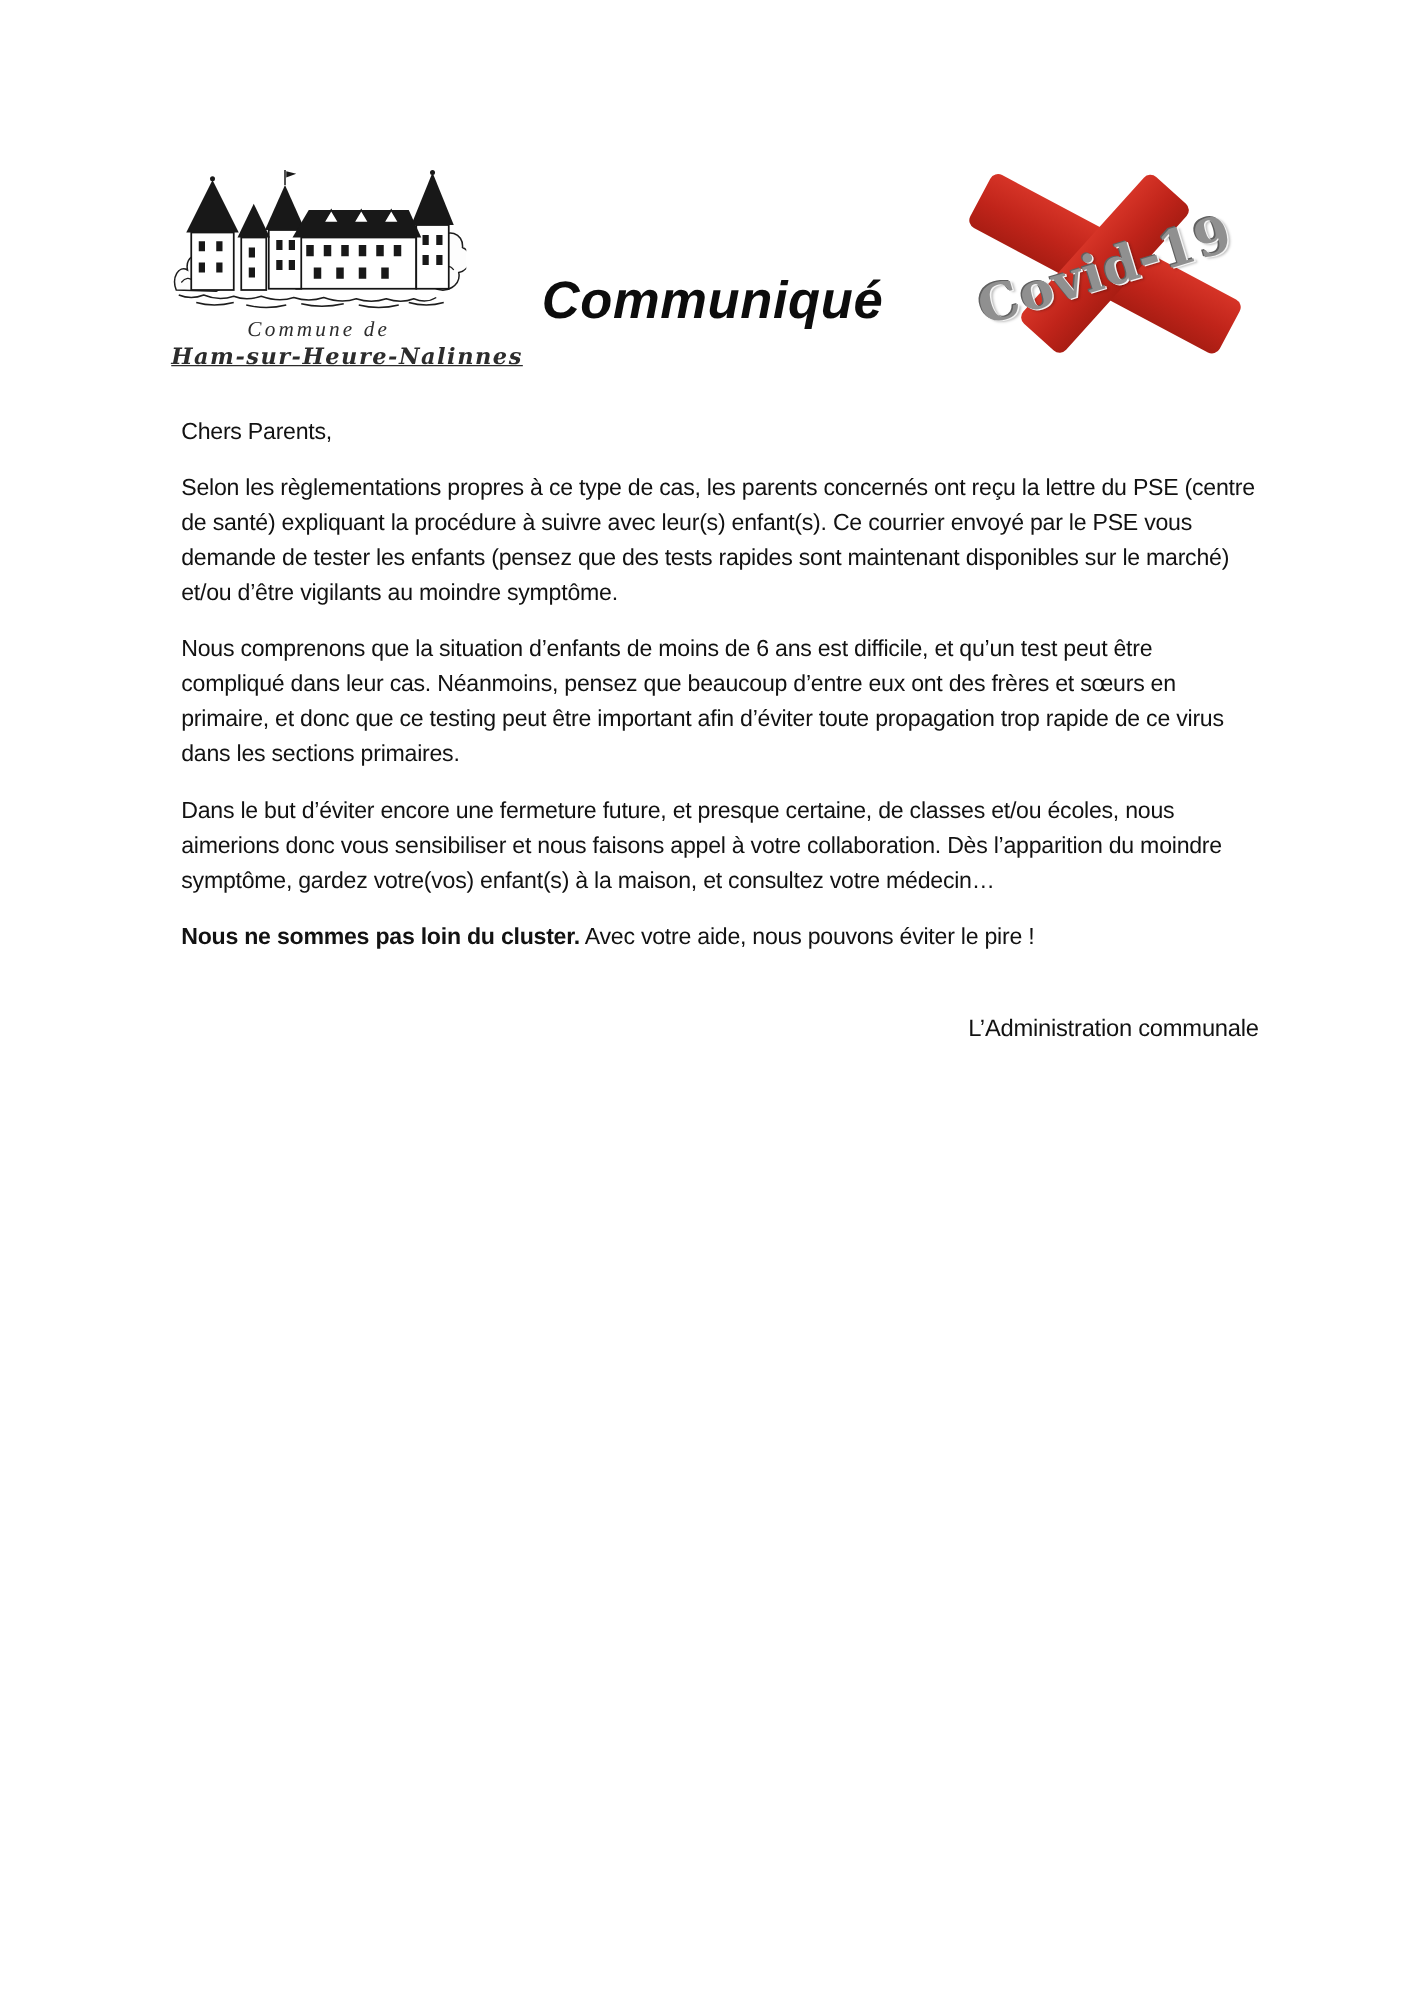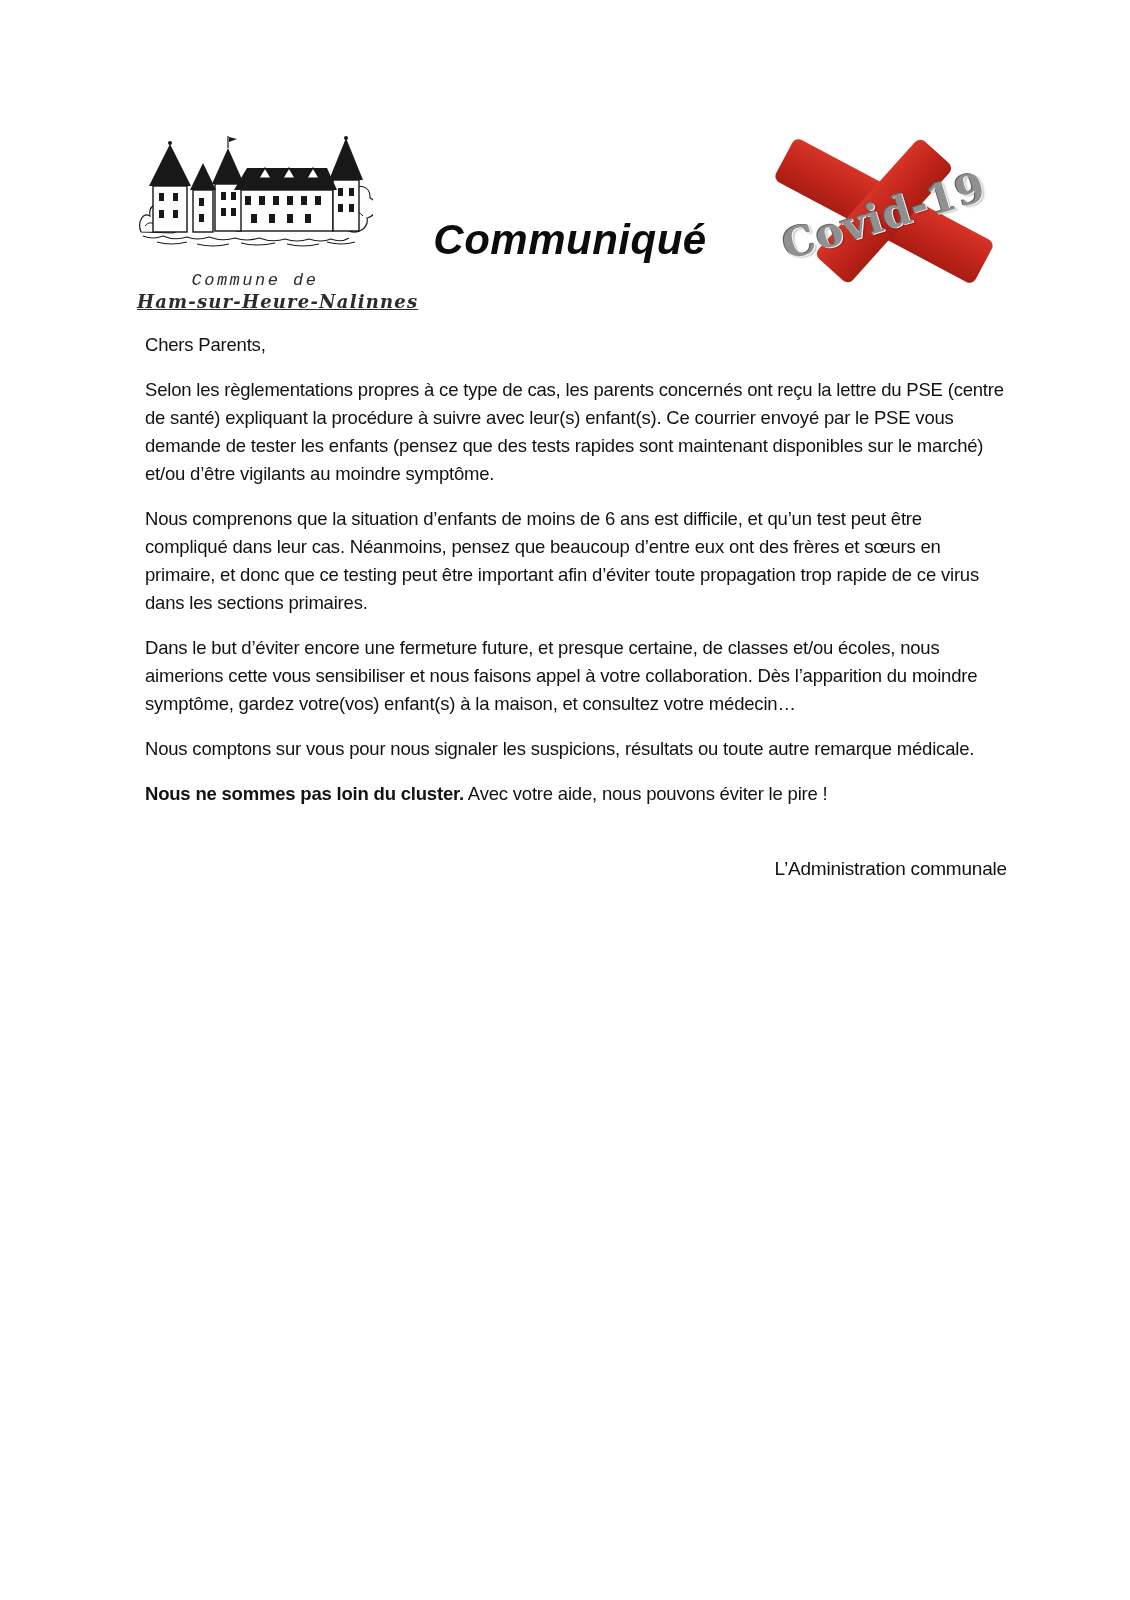--- a/index.html
+++ b/index.html
@@ -6,22 +6,22 @@
   body {
     width:1130px; height:1600px; position:relative; overflow:hidden;
     font-family:"Liberation Sans", sans-serif; color:#111;
   }
   .page { position:absolute; inset:0; background:#ffffff; }
 
   
   .logo { position:absolute; left:137px; top:136px; width:236px; text-align:center; }
   .logo svg { display:block; margin:0 auto; }
   .logo-cap1 {
-    font-family:Liberation Mono, monospace; font-style:italic;
-    font-size:17px; letter-spacing:2.5px; color:#2c2c2c; margin-top:18px; white-space:nowrap;
+    font-family:Liberation Serif, serif; font-style:italic;
+    font-size:17px; letter-spacing:2.5px; color:#2c2c2c; margin-top:1px; white-space:nowrap;
   }
   .logo-cap2 {
     font-family:"DejaVu Serif", serif; font-style:italic;
     font-size:18px; letter-spacing:1.2px; color:#2c2c2c;
     text-decoration:underline; margin-top:1px; white-space:nowrap;font-weight:bold;
   }
 
   .title {
     position:absolute; left:375px; top:216px; width:390px; text-align:center;
     font-weight:bold; font-style:italic; font-size:42px; letter-spacing:0.5px; color:#0c0c0c;
@@ -136,19 +136,18 @@
   <div class="stamp">
     <div class="bar bar1"></div>
     <div class="bar bar2"></div>
     <div class="stamp-text">Covid-19</div>
   </div>
 
   <div class="letter">
     <p>Chers Parents,</p>
     <p>Selon les règlementations propres à ce type de cas, les parents concernés ont reçu la lettre du PSE (centre de santé) expliquant la procédure à suivre avec leur(s) enfant(s). Ce courrier envoyé par le PSE vous demande de tester les enfants (pensez que des tests rapides sont maintenant disponibles sur le marché) et/ou d’être vigilants au moindre symptôme.</p>
     <p>Nous comprenons que la situation d’enfants de moins de 6 ans est difficile, et qu’un test peut être compliqué dans leur cas. Néanmoins, pensez que beaucoup d’entre eux ont des frères et sœurs en primaire, et donc que ce testing peut être important afin d’éviter toute propagation trop rapide de ce virus dans les sections primaires.</p>
-    <p>Dans le but d’éviter encore une fermeture future, et presque certaine, de classes et/ou écoles, nous aimerions cette vous sensibiliser et nous faisons appel à votre collaboration. Dès l’apparition du moindre symptôme, gardez votre(vos) enfant(s) à la maison, et consultez votre médecin…</p>
-    <p>Nous comptons sur vous pour nous signaler les suspicions, résultats ou toute autre remarque médicale.</p>
+    <p>Dans le but d’éviter encore une fermeture future, et presque certaine, de classes et/ou écoles, nous aimerions donc vous sensibiliser et nous faisons appel à votre collaboration. Dès l’apparition du moindre symptôme, gardez votre(vos) enfant(s) à la maison, et consultez votre médecin…</p>
     <p class="cluster"><strong>Nous ne sommes pas loin du cluster.</strong><span> Avec votre aide, nous pouvons éviter le pire !</span></p>
     <p class="signature">L’Administration communale</p>
   </div>
 
 </div>
 
 </body></html>

